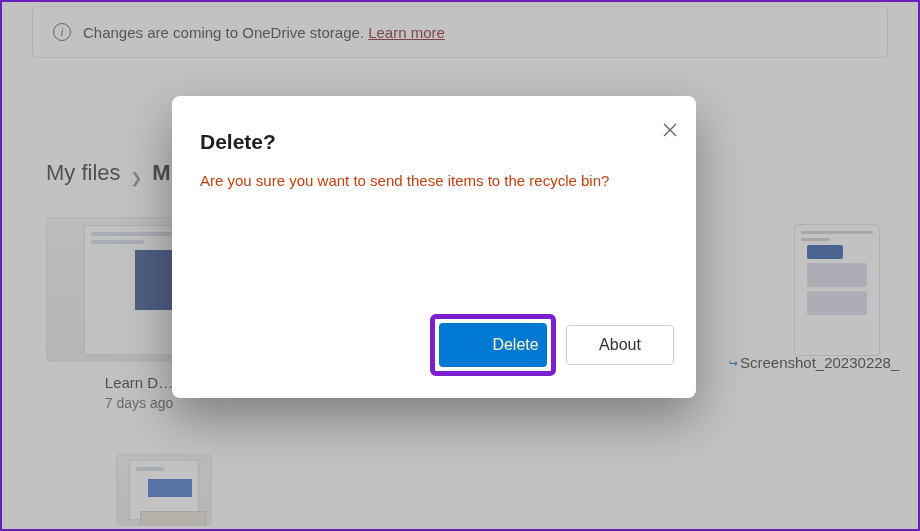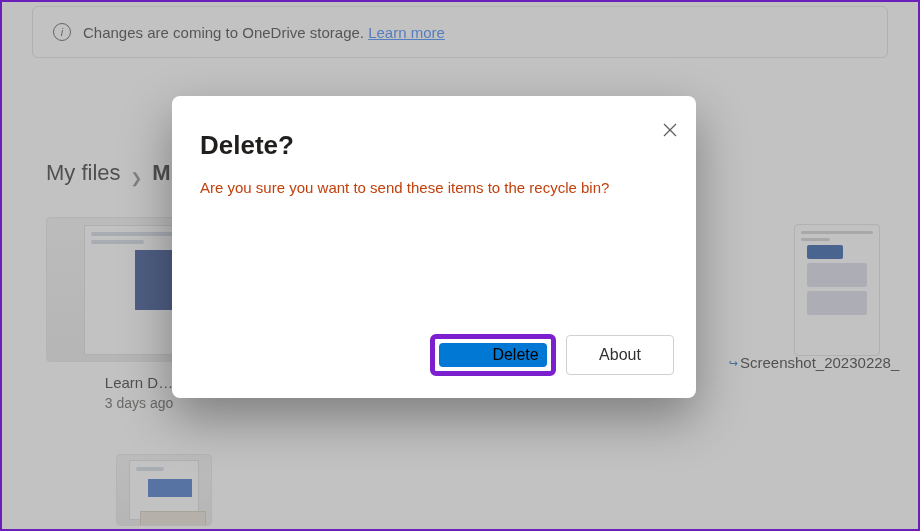--- a/index.html
+++ b/index.html
@@ -20,21 +20,21 @@
       background: #fff;
       color: #3a3a3a;
       font-size: 15px;
     }
     .notice .info-icon {
       width: 18px; height: 18px; flex: 0 0 18px;
       border: 1.5px solid #555; border-radius: 50%;
       display:flex; align-items:center; justify-content:center;
       font-size: 11px; color:#555; font-style: italic;
     }
-    .notice a { color: #3b82f6; text-decoration: underline; }
+    .notice a { color: #7f1d1d; text-decoration: underline; }
 
     
     .breadcrumb {
       position: absolute;
       left: 44px;
       top: 158px;
       font-size: 22px;
       color: #323130;
       display:flex; align-items:flex-end; gap:10px;
     }
@@ -82,42 +82,42 @@
     .dialog {
       position: absolute;
       left: 170px; top: 94px;
       width: 524px; height: 302px;
       background: #fff;
       border-radius: 8px;
       box-shadow: 0 20px 50px rgba(0,0,0,0.35);
       z-index: 50;
       padding: 24px 28px 20px 28px;
     }
-    .dialog-title { font-size: 26px; font-weight: 600; color:#201f1e; margin: 10px 0 18px 0; }
+    .dialog-title { font-size: 21px; font-weight: 600; color:#201f1e; margin: 10px 0 18px 0; }
     .dialog-body { font-size: 15px; color:#c2410c; }
     .dialog-close {
       position: absolute; right: 10px; top: 18px;
       width: 32px; height: 32px;
       display:flex; align-items:center; justify-content:center;
       color:#605e5c; cursor:pointer; font-size:15px; background:none; border:none;
     }
     .dialog-actions {
       position:absolute; right:22px; bottom:22px;
       display:flex; gap:10px; align-items:center;
     }
     .btn {
       min-width: 96px; height:40px;
       border-radius:4px; font-size:16px;
       display:flex; align-items:center; justify-content:center;
       cursor:pointer;
     }
     .btn-primary-wrap {
       border: 5px solid #7b1fcf; border-radius:6px; padding:4px;
     }
-    .btn-primary { background:#0078d4; color:#000000; border:none; width:108px; height:24px; font-weight:500;padding-left:45px;}
+    .btn-primary { background:#0078d4; color:#fef9c3; border:none; width:108px; height:44px; font-weight:500;padding-left:45px;}
     .btn-secondary { background:#fff; color:#323130; border:1px solid #d2d0ce; width:108px; }
 
     .right-thumb {
       position:absolute; right:38px; top:222px;
       width:86px; height:132px; background:#fff;
       border:1px solid #e0e0e0; border-radius:4px;
       padding:6px;
     }
     .right-thumb .line { height:3px; background:#d0d0d0; border-radius:2px; margin-bottom:4px;}
     .right-thumb .chunk { height:24px; background:#d9dbe8; margin:4px 6px; border-radius:2px;}
@@ -148,21 +148,21 @@
 <div class="file-grid">
   <div class="file-card">
     <div class="thumb-wrap">
       <div class="thumb-doc">
         <div class="bar"></div>
           <div class="bar short"></div>
         <div class="block"></div>
       </div>
     </div>
     <div class="file-name">Learn D…</div>
-    <div class="file-time">3 days ago</div>
+    <div class="file-time">7 days ago</div>
   </div>
 
   <div class="file-card">
     <div class="thumb-wrap" style="visibility:hidden"></div>
     <div class="file-name"></div>
     <div class="file-time">4 hours ago</div>
   </div>
 
   <div class="file-card">
     <div class="thumb-wrap" style="visibility:hidden"></div>

